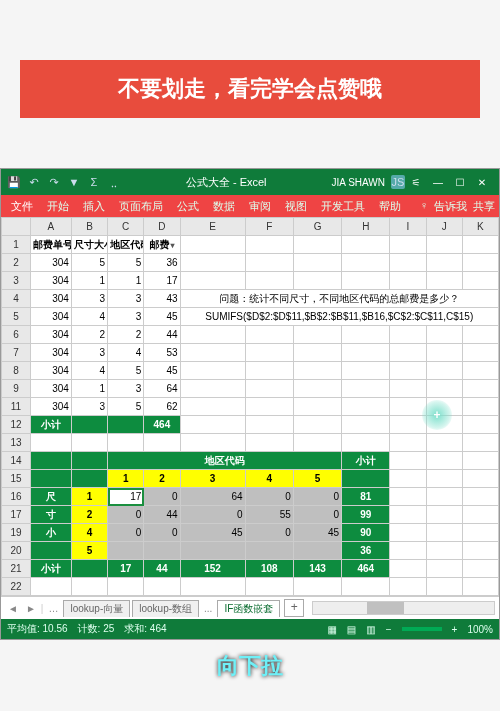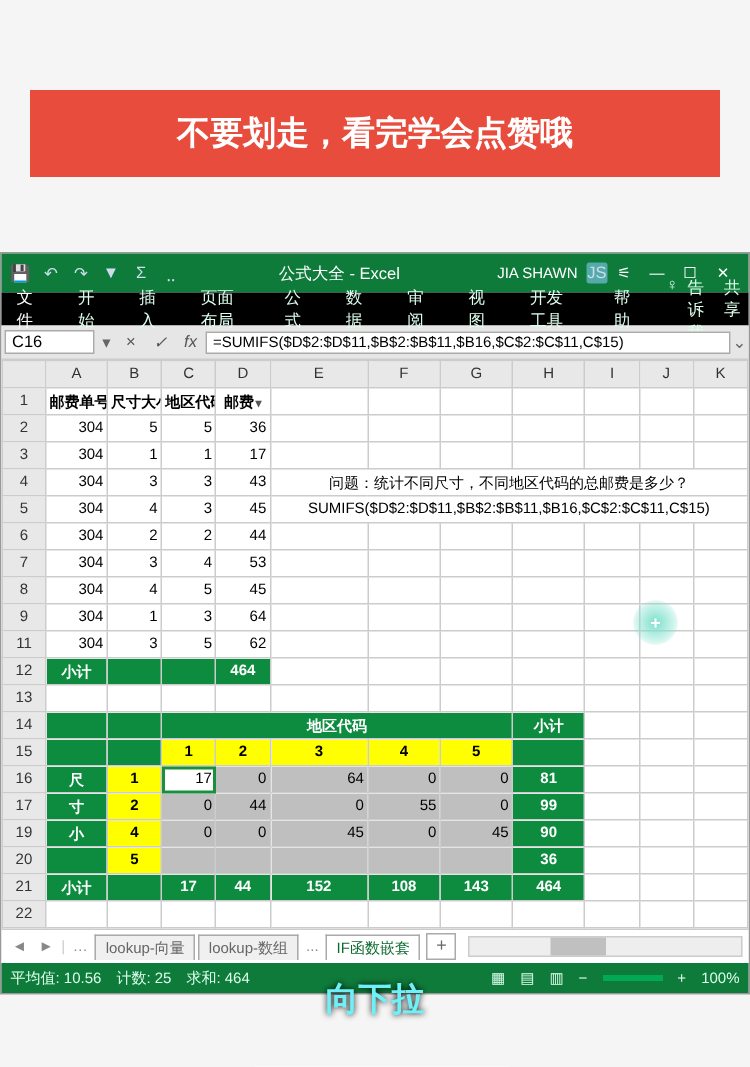--- a/index.html
+++ b/index.html
@@ -4,21 +4,21 @@
 <style>
 html,body{margin:0;padding:0;font-family:"Microsoft YaHei",Arial,sans-serif;font-size:11px;background:#f5f5f5;width:500px;height:711px;overflow:hidden}
 .banner{background:#e84c3d;color:#ffffff;font-size:22px;font-weight:bold;padding:14px 8px;margin:60px 20px 50px 20px;text-align:center}
 .excel{background:#fff;border:1px solid #999;position:relative}
 .titlebar{background:#0f7b3a;color:#fff;height:26px;display:flex;align-items:center;padding:0 6px;font-size:11px}
 .qat{display:flex;gap:6px;align-items:center}
 .qi{width:14px;height:14px;display:flex;align-items:center;justify-content:center;color:#cde;font-size:11px}
 .title{flex:1;text-align:center;font-size:11px}
 .user{font-size:10px;margin-right:6px}
 .winbtn{width:22px;height:14px;display:flex;align-items:center;justify-content:center;color:#fff;font-size:10px}
-.ribbon{background:#000000;color:#fff;height:22px;display:flex;align-items:center;padding:0 4px;font-size:11px;gap:14px}
+.ribbon{background:#ef4444;color:#fff;height:22px;display:flex;align-items:center;padding:0 4px;font-size:11px;gap:2px}
 .tab{padding:2px 6px;color:#dfe}
 .tab.first{color:#fff}
 .tell{color:#dfe;margin-left:auto;display:flex;gap:6px}
 .namebox-row{background:#e6e6e6;height:22px;display:flex;align-items:center;border-bottom:1px solid #ccc}
 .namebox{width:50px;background:#fff;border:1px solid #aaa;padding:1px 4px;margin:0 2px;font-size:11px}
 .nb-dd{width:12px;color:#666;text-align:center}
 .fx{width:20px;text-align:center;color:#555;font-style:italic}
 .formula{flex:1;background:#fff;border:1px solid #aaa;padding:1px 4px;font-size:10px;overflow:hidden;white-space:nowrap}
 .grid{position:relative;background:#fff}
 table{border-collapse:collapse;table-layout:fixed;width:100%}
@@ -84,29 +84,20 @@
     <span class="tab">视图</span>
     <span class="tab">开发工具</span>
     <span class="tab">帮助</span>
     <span class="tell">
       <span>♀</span>
       <span>告诉我</span>
       <span style="margin-left:0">共享</span>
     </span>
   </div>
 
-  <div class="namebox-row">
-    <div class="namebox">C16</div>
-    <div class="nb-dd">▾</div>
-    <div class="fx">×</div>
-    <div class="fx">✓</div>
-    <div class="fx">fx</div>
-    <div class="formula">=SUMIFS($D$2:$D$11,$B$2:$B$11,$B16,$C$2:$C$11,C$15)</div>
-    <div class="nb-dd">⌄</div>
-  </div>
 
   <div class="grid">
     <table id="gridtable">
         <tbody>
           <tr>
             <th class="rowh" style="width: 24px;"></th>
             <th style="width: 34px;">A</th>
             <th style="width: 30px;">B</th>
             <th style="width: 30px;">C</th>
             <th style="width: 30px;">D</th>

